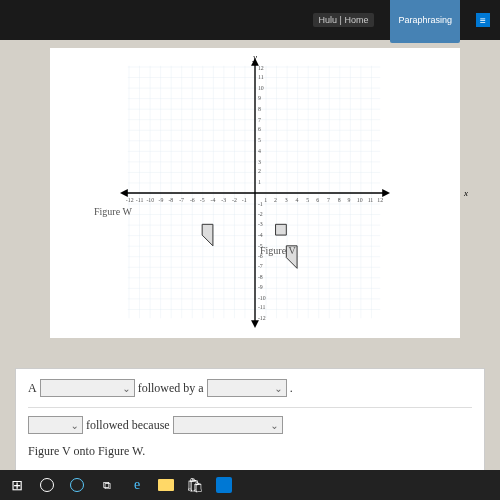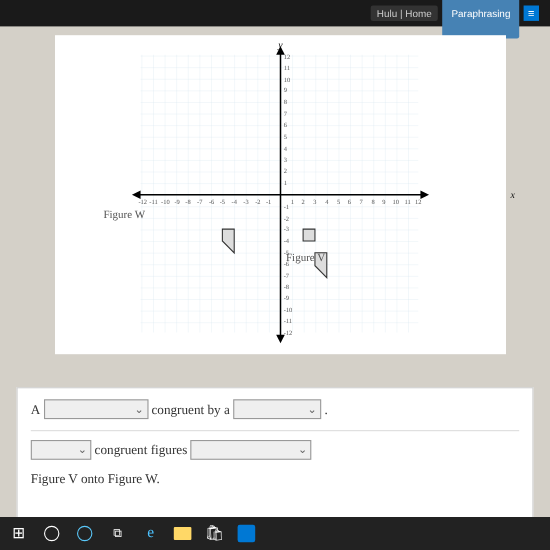--- a/index.html
+++ b/index.html
@@ -1,17 +1,17 @@
 <!DOCTYPE html>
 <html><head>
 <meta charset="utf-8">
 <style>
 *{margin:0;padding:0;box-sizing:border-box}
 body{width:500px;height:500px;background:#d4d0c8;font-family:Georgia,serif;overflow:hidden;position:relative}
-.browser-top{height:24px;background:#1a1a1a;display:flex;align-items:center;justify-content:flex-end;padding:0 10px;gap:4px}
+.browser-top{height:40px;background:#1a1a1a;display:flex;align-items:center;justify-content:flex-end;padding:0 10px;gap:16px}
 .browser-tab{color:#ccc;font-size:9px;font-family:Arial;padding:2px 6px;background:#333;border-radius:2px}
 .para-btn{background:#4682b4;color:#fff;padding:18px 8px;font-size:9px;border-radius:2px;font-family:Arial}
 .sq{width:14px;height:14px;background:#0078d4;color:#fff;font-size:10px;display:flex;align-items:center;justify-content:center;font-family:Arial}
 .graph-area{background:#fff;margin:8px 40px 0 50px;padding:8px;position:relative;height:290px}
 svg.grid{width:100%;height:100%}
 .axis-label-y{position:absolute;top:4px;left:50%;transform:translateX(-50%);font-size:9px;font-style:italic}
 .axis-label-x{position:absolute;right:-8px;top:50%;transform:translateY(-50%);font-size:9px;font-style:italic}
 .fig-label{position:absolute;font-size:10px;color:#555;font-family:Georgia}
 .question-area{background:#fff;margin:30px 15px 0 15px;padding:10px 12px;border:1px solid #ccc}
 .q-line{font-size:12px;color:#333;margin-bottom:10px;display:flex;align-items:center;flex-wrap:wrap;gap:3px}
@@ -120,28 +120,28 @@
     <polygon points="172,194 183,194 183,217 172,206" fill="#ddd" stroke="#333" stroke-width="1"></polygon>
   </svg>
   <span class="fig-label" style="left:44px;top:158px">Figure W</span>
   <span class="fig-label" style="left:210px;top:197px">Figure V</span>
 </div>
 
 <div class="question-area">
   <div class="q-line">
     <span>A</span>
     <span class="dropdown w1"></span>
-    <span>congruent by a</span>
+    <span>followed by a</span>
     <span class="dropdown w2"></span>
     <span>.</span>
   </div>
   <hr class="divider">
   <div class="q-line">
     <span class="dropdown w3"></span>
-    <span>congruent figures</span>
+    <span>followed because</span>
     <span class="dropdown w4"></span>
   </div>
   <div class="q-line" style="margin-bottom:17px">
     <span>Figure V onto Figure W.</span>
   </div>
 </div>
 
 <div class="taskbar">
   <div class="task-icon" style="color:#fff">⊞</div>
   <div class="task-icon">

